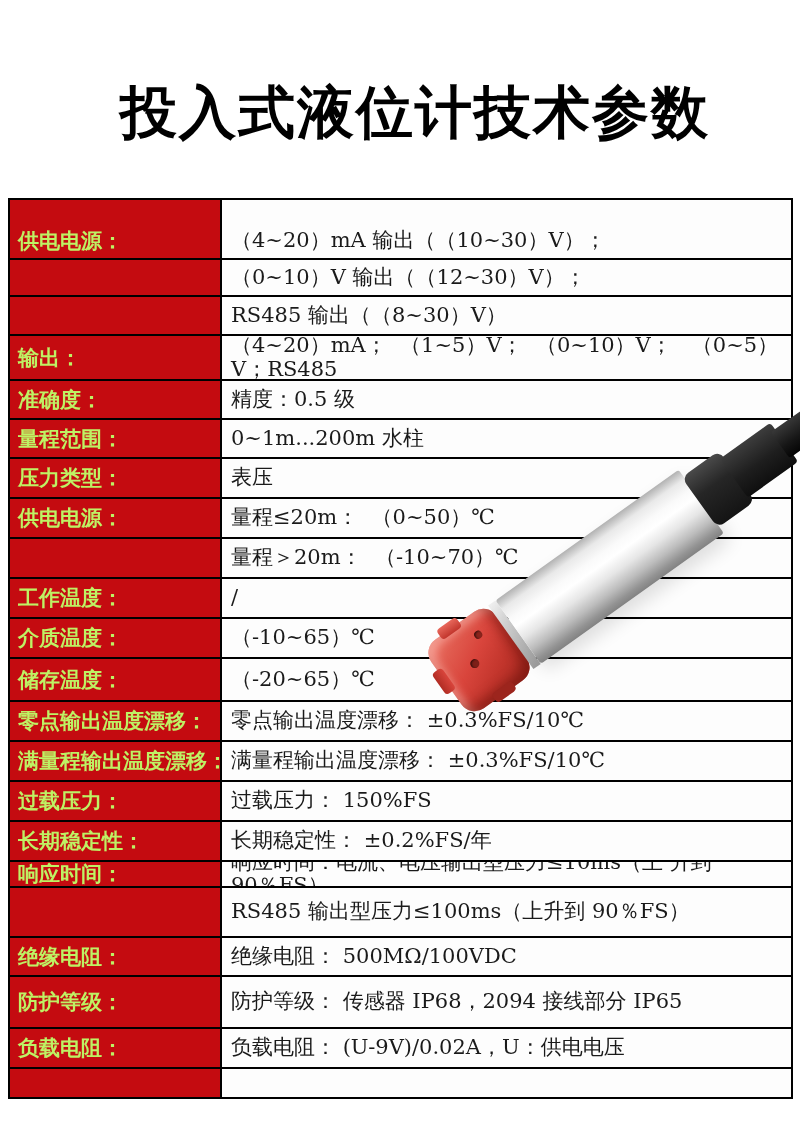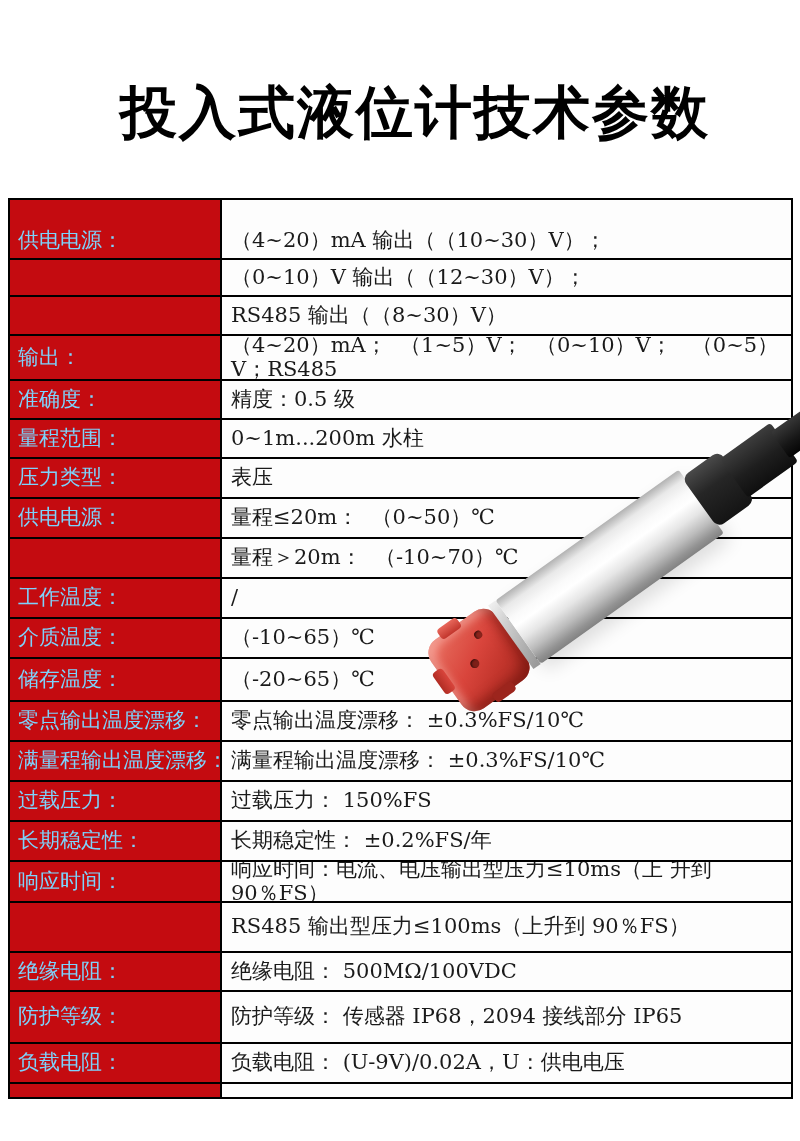--- a/index.html
+++ b/index.html
@@ -43,39 +43,40 @@
   .row:nth-child(7){height:40px}
   .row:nth-child(8){height:40px}
   .row:nth-child(9){height:40px}
   .row:nth-child(10){height:40px}
   .row:nth-child(11){height:40px}
   .row:nth-child(12){height:43px}
   .row:nth-child(13){height:40px}
   .row:nth-child(14){height:40px}
   .row:nth-child(15){height:40px}
   .row:nth-child(16){height:40px}
-  .row:nth-child(17){height:41px}
+  .row:nth-child(17){height:26px}
   .row:nth-child(18){height:50px}
   .row:nth-child(19){height:39px}
   .row:nth-child(20){height:52px}
   .row:nth-child(21){height:40px}
   .cell{
     display:flex;align-items:center;
     box-sizing:border-box;
     font-size:21px;
     line-height:1.1;
     overflow:hidden;
   }
   .cell.label{
     width:212px;flex:none;
     background:#C40B10;
     border-right:2px solid #000;
-    color:#7dd3fc;
+    color:#bef264;
     padding-left:8px;
     white-space:nowrap;
+    font-weight:bold;
   }
   .cell.value{
     flex:1;
     color:#1a1a1a;
     padding-left:9px;
     white-space:pre-wrap;
     border-radius:15px;
   }
   
   .row:nth-child(1) .cell{align-items:flex-end;padding-bottom:6px;}

